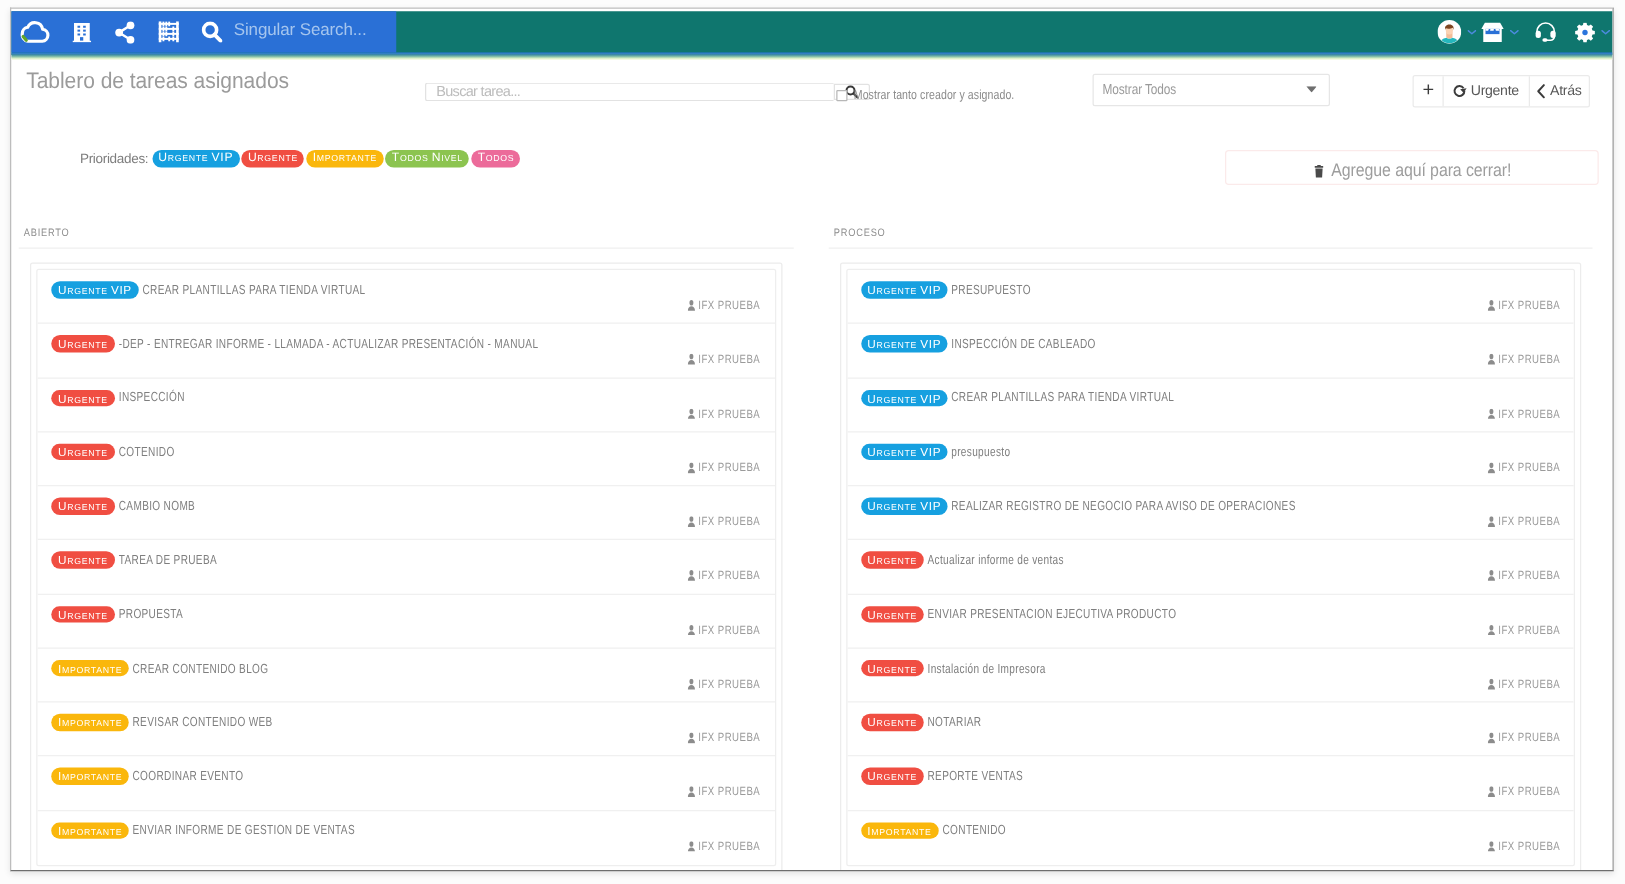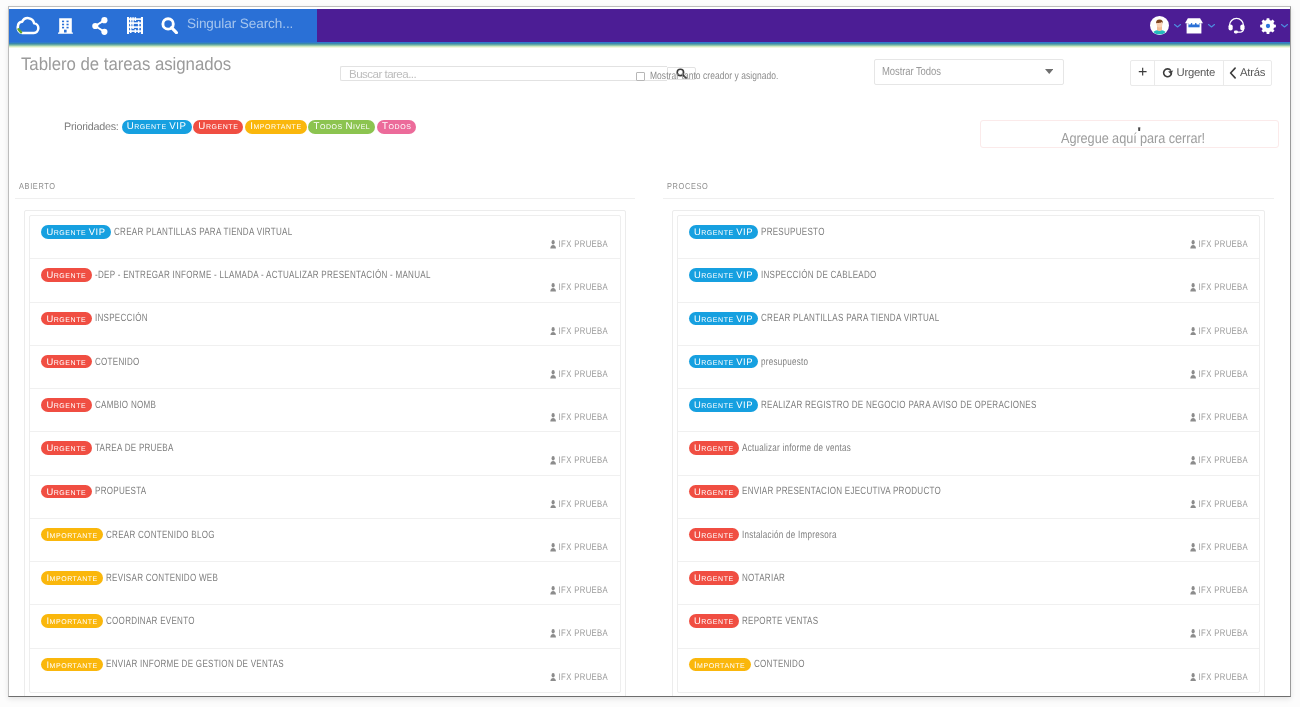--- a/index.html
+++ b/index.html
@@ -8,21 +8,21 @@
        font-family:"Liberation Sans",sans-serif;-webkit-font-smoothing:antialiased;
        text-rendering:geometricPrecision;}
 
 
   
   .page{position:absolute;left:8px;top:6px;width:1283px;height:691px;background:#ffffff;
         border:1px solid #bdbdbd;border-right:1px solid #9a9a9a;border-bottom:1px solid #6e6e6e;
         box-sizing:border-box;overflow:hidden;box-shadow:0 2px 5px rgba(0,0,0,0.10);}
 
   
-  .topbar{position:absolute;left:0;top:2px;width:1281px;height:35px;background:#4c1d95;box-sizing:border-box;}
+  .topbar{position:absolute;left:0;top:2px;width:1281px;height:35px;background:#0f766e;box-sizing:border-box;}
   .topbar-edge{position:absolute;left:0;top:35px;width:1281px;height:6px;
       background:linear-gradient(to bottom,#2b75dd 0%,#3e8ba2 30%,#86c0a8 55%,#d8eec6 78%,#fffdf0 100%);}
   .tb-left{position:absolute;left:0;top:0;height:33px;width:308px;background:#2a70d6;}
   .tb-icons{position:absolute;left:0px;top:0;height:33px;display:flex;align-items:center;}
   .tb-ic{width:40px;height:33px;display:flex;align-items:center;justify-content:center;}
   .tb-search-ph{position:absolute;left:178px;top:0;height:33px;line-height:30px;
                 color:#a5c5ee;font-size:13.6px;letter-spacing:-0.1px;font-family:"Liberation Sans",sans-serif;}
   .tb-right{position:absolute;left:1141px;top:0;height:33px;display:flex;align-items:center;}
   .tb-r-item{display:flex;align-items:center;height:33px;}
   .caret{margin-left:5px;}
@@ -35,21 +35,21 @@
   .toolbar > *{pointer-events:auto;}
   .pg-title{position:absolute;left:12px;top:47px;font-size:18px;color:#9b9b9b;font-weight:400;
             letter-spacing:-0.05px;transform:scaleX(0.935);transform-origin:left top;}
   .srch{position:absolute;left:331px;top:54px;width:356px;height:24px;display:flex;align-items:center;}
   .srch input{flex:1;border:1px solid #e2e2e2;border-right:none;border-radius:2px 0 0 2px;outline:none;
               font-size:11.6px;color:#555;padding:0 8px;font-family:"Liberation Sans",sans-serif;background:#fff;
               letter-spacing:-0.55px;}
   .srch input::placeholder{color:#bcbcbc;}
   .srch-btn{width:27px;border:1px solid #e2e2e2;border-radius:0 2px 2px 0;background:#fff;
             display:flex;align-items:center;justify-content:center;cursor:pointer;}
-  .chk-wrap{position:absolute;left:627px;top:63px;display:flex;align-items:center;}
+  .chk-wrap{position:absolute;left:660px;top:63px;display:flex;align-items:center;}
   .chk{width:9px;height:9px;border:1px solid #b7b7b7;border-radius:1px;background:#fff;box-sizing:border-box;}
   .chk-label{margin-left:5px;font-size:10.5px;color:#8b8b8b;letter-spacing:0.08px;
              display:inline-block;transform:scaleX(0.805);transform-origin:left center;}
   .selbox{position:absolute;left:865px;top:52px;width:190px;height:26px;border:1px solid #e6e6e6;
           border-radius:2px;background:#fff;display:flex;align-items:center;box-sizing:border-box;}
   .selbox span{margin-left:7px;font-size:11.5px;color:#9a9a9a;letter-spacing:-0.1px;
                 display:inline-block;transform:scaleX(0.825);transform-origin:left center;}
   .sel-caret{position:absolute;right:10px;top:9px;}
   .btngrp{position:absolute;left:1121px;top:53px;height:26px;display:flex;border:1px solid #eaeaea;
           border-radius:2px;background:#fff;box-sizing:border-box;}
@@ -65,21 +65,21 @@
   .prio-row{position:absolute;left:11px;top:113px;display:flex;align-items:center;}
   .prio-label{font-size:10.8px;color:#7d7d7d;margin-right:3px;letter-spacing:-0.25px;margin-left:44px;}
   .pill{display:inline-flex;align-items:center;justify-content:center;height:13.6px;border-radius:7px;
         color:#fff;font-size:9.7px;font-variant:small-caps;font-weight:400;padding:0 5px;margin-right:1.8px;
         letter-spacing:0.55px;word-spacing:-0.6px;box-sizing:border-box;line-height:13.6px;
         background-image:linear-gradient(to bottom,rgba(255,255,255,0.22),rgba(255,255,255,0));}
 
   
   .dropzone{position:absolute;left:971px;top:113px;width:299px;height:28px;padding-left:20px;padding-top:6px;border:1px solid #fbeaea;
             border-radius:3px;display:flex;align-items:center;justify-content:center;background:#fff;
-            box-sizing:border-box;flex-direction:column;}
+            box-sizing:border-box;}
   .dropzone .dz-text{font-size:14.4px;color:#9d9d9d;margin-left:6px;letter-spacing:-0.08px;
             display:inline-block;transform:scaleX(0.885);transform-origin:left center;}
 
   
   .board{position:absolute;left:0;top:160px;width:1281px;display:flex;}
   .col{width:50%;box-sizing:border-box;padding:0 15px 0 6px;}
   .board > .col:nth-child(2){padding-left:13px;padding-right:16px;}
   .col-title{font-size:8.6px;color:#8d8d8d;letter-spacing:0.75px;padding-left:4px;padding-top:14px;
              padding-bottom:7px;border-bottom:1px solid #efefef;}
   .col-title span{display:inline-block;transform:scaleX(0.86);transform-origin:left center;}

